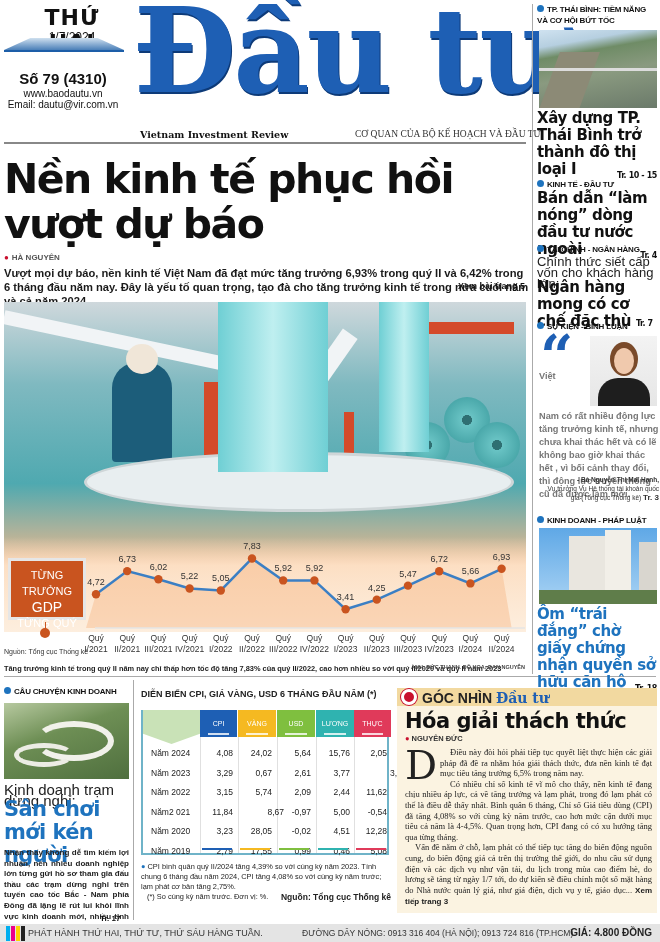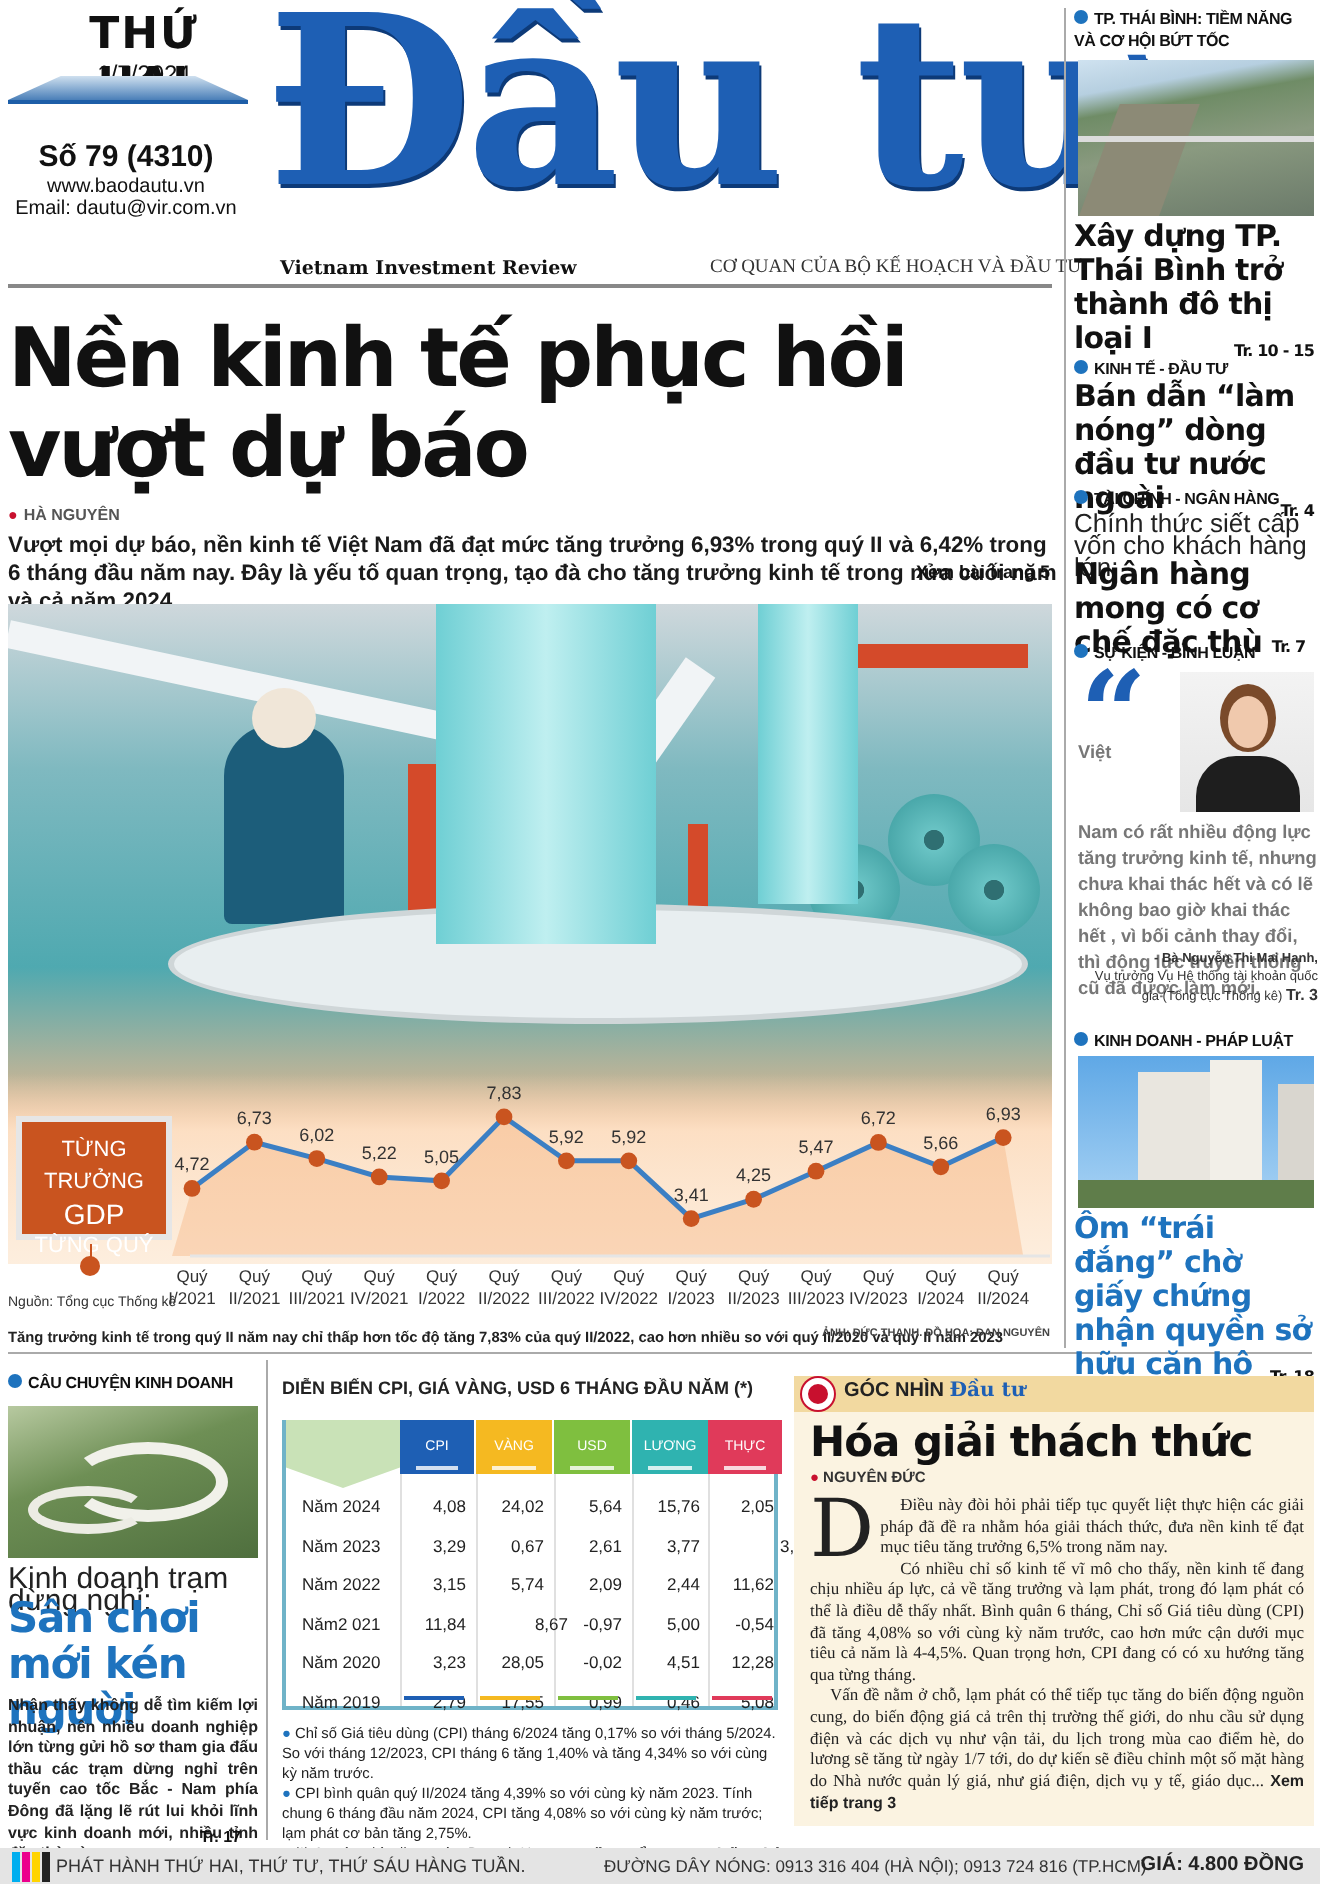--- a/index.html
+++ b/index.html
@@ -66,21 +66,21 @@
 .trow span{position:absolute;text-align:right}
 .vline{position:absolute;top:27px;bottom:0;width:1px;background:#e0e0e0}
 .arrowhd{position:absolute;left:0;top:0;width:57px;height:34px;background:#c9e2b7;clip-path:polygon(0 0,100% 0,100% 70%,50% 100%,0 70%)}
 .legline{position:absolute;top:848px;height:2px;width:30px}
 .notes{left:141px;top:862px;width:250px;font-size:7.4px;line-height:10px;color:#222}
 .notes .d{color:#1e73be}
 
 .gn{left:397px;top:688px;width:260px;height:225px;background:#fbf3e1}
 .gnbar{left:397px;top:688px;width:260px;height:18px;background:#f2d9a0}
 .gnicon{left:401px;top:689px;width:16px;height:16px;border-radius:50%;background:#c8102e;border:3px solid #fff;box-shadow:0 0 0 1px #c8102e}
-.gnlabel{left:422px;top:690px;font-size:10px;font-weight:bold;color:#222}
+.gnlabel{left:422px;top:690px;font-size:14px;font-weight:bold;color:#222}
 .gnlabel .dt{color:#1e5fb4;font-family:"DejaVu Serif",serif}
 .gntitle{left:405px;top:709px;font-family:"DejaVu Sans",sans-serif;font-weight:bold;font-size:21px;letter-spacing:-.5px}
 .gnby{left:405px;top:734px;font-size:7.5px;font-weight:bold;color:#333}
 .gnby .dot{color:#c8102e;margin-right:2px}
 .gnbody{left:405px;top:747px;width:247px;font-family:"Liberation Serif",serif;font-size:8.5px;line-height:10.6px;color:#222;text-align:justify}
 .dropcap{float:left;font-family:"DejaVu Serif",serif;font-size:40px;line-height:34px;margin:1px 3px 0 0}
 
 .foot{left:0;top:924px;width:660px;height:18px;background:#e4e4e4}
 .cmyk{position:absolute;top:926px;width:4px;height:15px}
 .foot1{left:28px;top:928px;font-size:9px;color:#333}
@@ -301,21 +301,20 @@
     </div>
 </div>
 <div id="leglines">
     <div class="legline" style="left: 202px; background: rgb(30, 95, 180);"></div>
     <div class="legline" style="left: 240px; background: rgb(245, 185, 33);"></div>
     <div class="legline" style="left: 279px; background: rgb(127, 191, 63);"></div>
     <div class="legline" style="left: 318px; background: rgb(47, 179, 176);"></div>
     <div class="legline" style="left: 356px; background: rgb(224, 58, 90);"></div>
   </div>
 <div class="abs notes">
-  <div><span class="d">● </span><span>Chỉ số Giá tiêu dùng (CPI) tháng 6/2024 tăng 0,17% so với tháng 5/2024. So với tháng 12/2023, CPI tháng 6 tăng 1,40% và tăng 4,34% so với cùng kỳ năm trước.</span></div>
   <div><span class="d">● </span><span>CPI bình quân quý II/2024 tăng 4,39% so với cùng kỳ năm 2023. Tính chung 6 tháng đầu năm 2024, CPI tăng 4,08% so với cùng kỳ năm trước; lạm phát cơ bản tăng 2,75%.</span></div>
   <div style="padding-left:6px"><span>(*) So cùng kỳ năm trước. Đơn vị: %.</span><b style="float:right;font-size:8.5px">Nguồn: Tổng cục Thống kê</b></div>
 </div>
 
 <div class="abs gn"></div>
 <div class="abs gnbar"></div>
 <div class="abs gnicon"></div>
 <div class="abs gnlabel"><span>GÓC NHÌN</span> <span class="dt">Đầu tư</span></div>
 <div class="abs gntitle">Hóa giải thách thức</div>
 <div class="abs gnby"><span class="dot">●</span><span>NGUYÊN ĐỨC</span></div>

